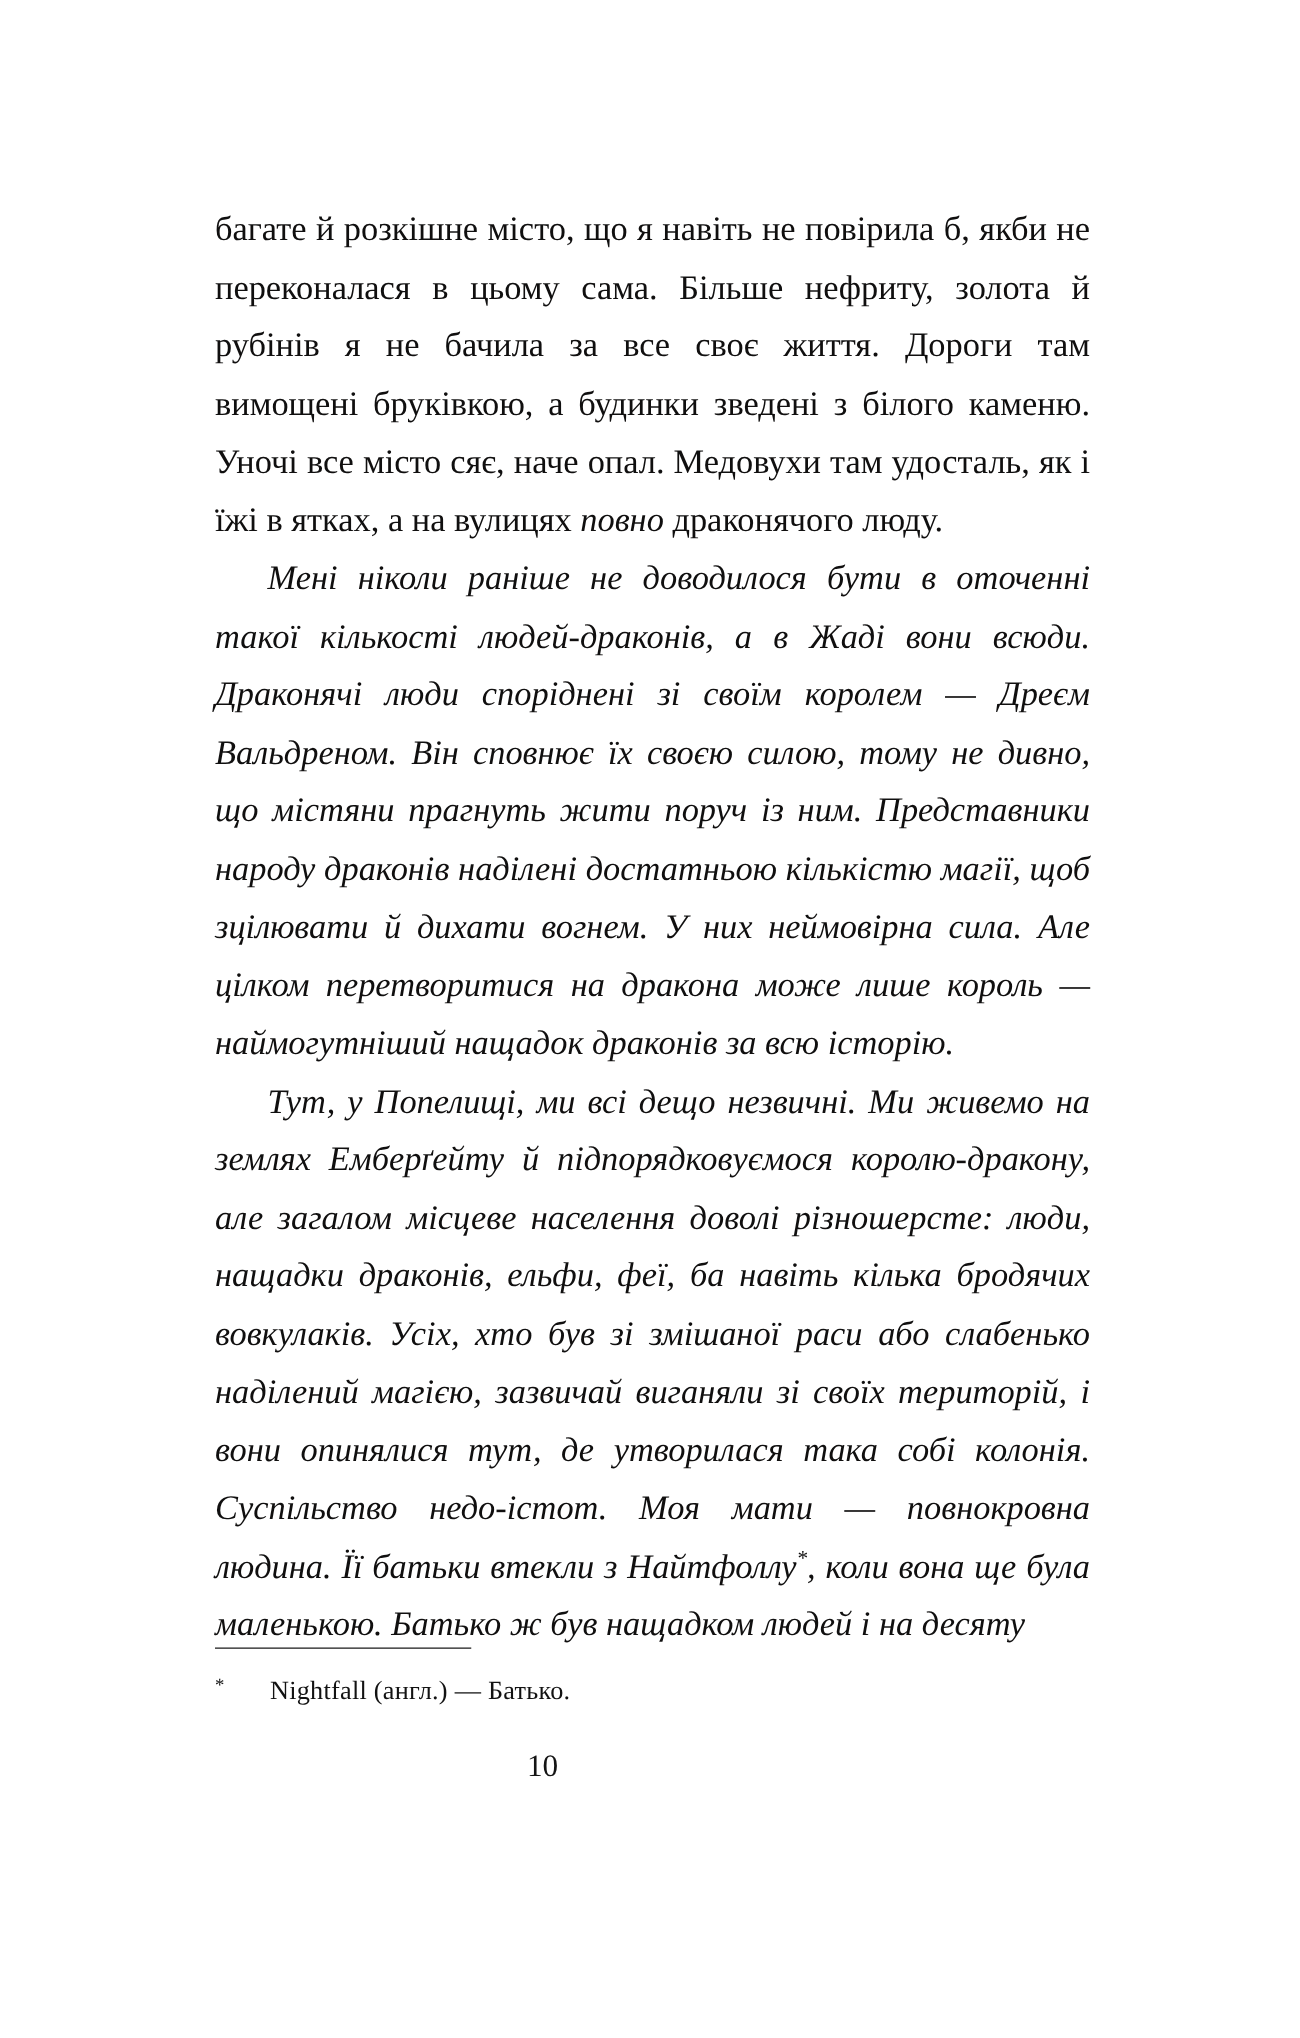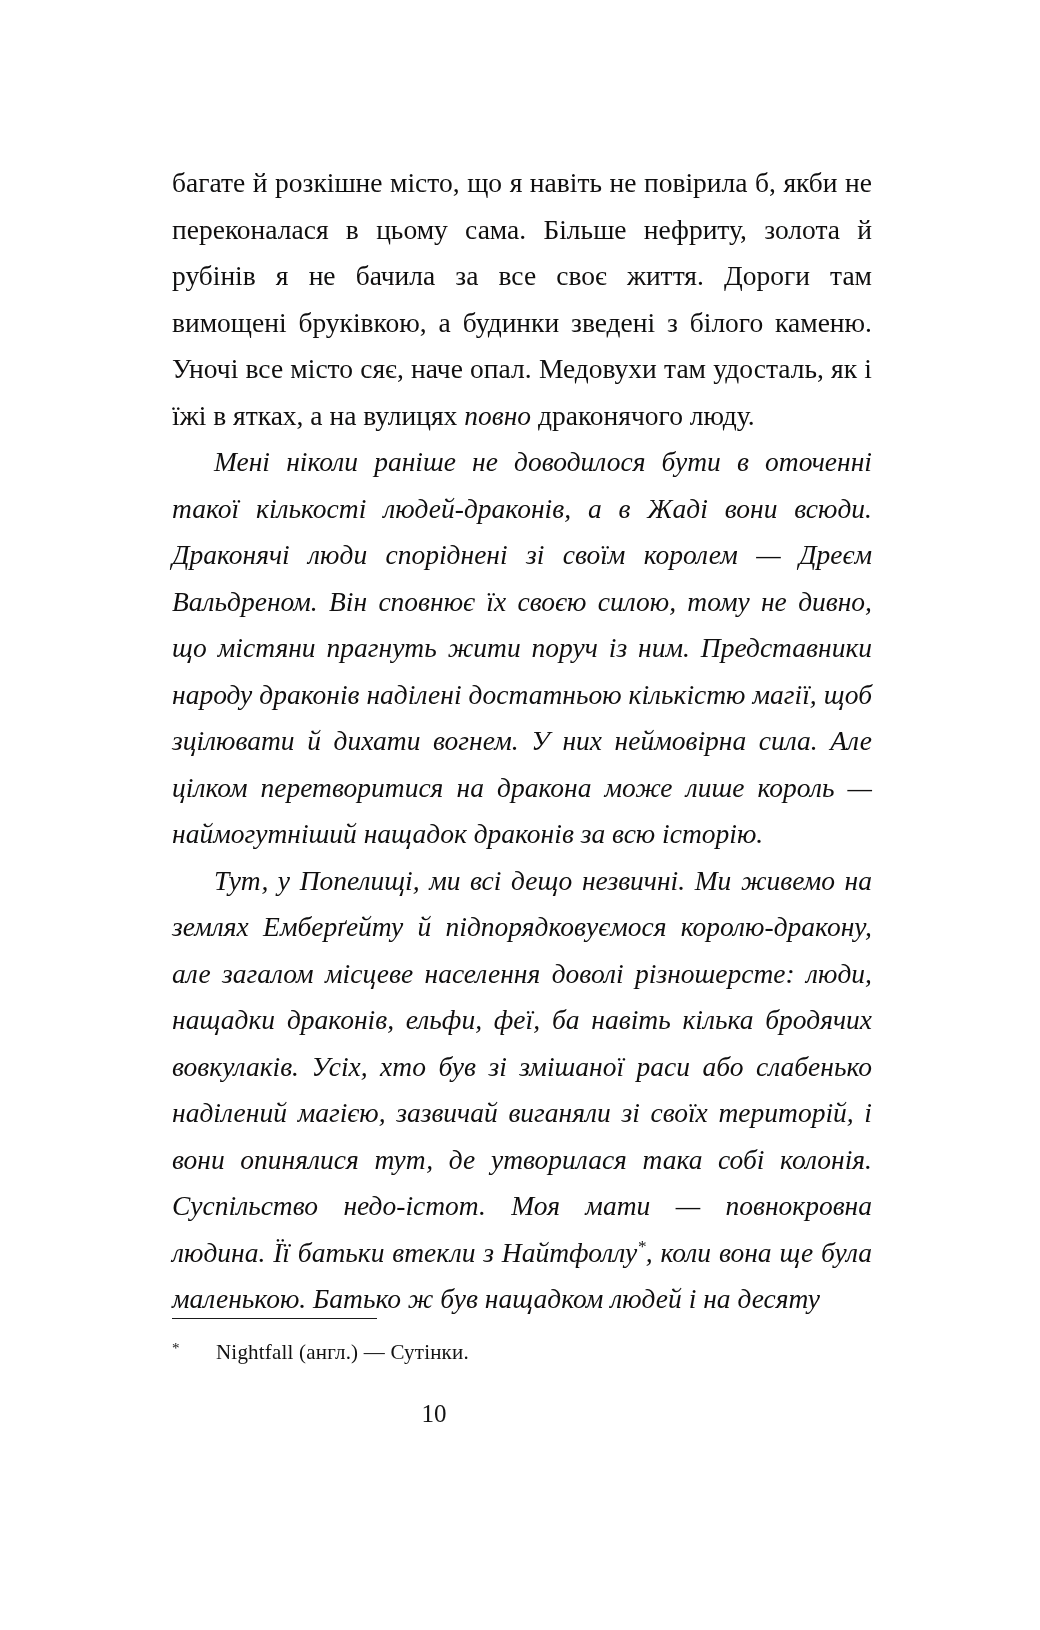--- a/index.html
+++ b/index.html
@@ -116,19 +116,19 @@
     <p class="para indent">Мені ніколи раніше не доводилося бути в оточенні такої кількості людей-драконів, а в Жаді вони всюди. Драконячі люди споріднені зі своїм королем — Дреєм Вальдреном. Він сповнює їх своєю силою, тому не дивно, що містяни прагнуть жити поруч із ним. Представники народу драконів наділені достатньою кількістю магії, щоб зцілювати й дихати вогнем. У них неймовірна сила. Але цілком перетворитися на дракона може лише король — наймогутніший нащадок драконів за всю історію.</p>
 
     <p class="para indent"><span>Тут, у Попелищі, ми всі дещо незвичні. Ми живемо на землях Емберґейту й підпорядковуємося королю-дракону, але загалом місцеве населення доволі різношерсте: люди, нащадки драконів, ельфи, феї, ба навіть кілька бродячих вовкулаків. Усіх, хто був зі змішаної раси або слабенько наділений магією, зазвичай виганяли зі своїх територій, і вони опинялися тут, де утворилася така собі колонія. Суспільство недо-істот. Моя мати — повнокровна людина. Її батьки втекли з Найтфоллу</span><sup class="footnote-marker">*</sup><span>, коли вона ще була маленькою. Батько ж був нащадком людей і на десяту</span></p>
 
   </div>
 
   <div class="footnote-zone">
     <div class="footnote-rule"></div>
     <div class="footnote-row">
       <span class="footnote-star">*</span>
-      <span class="footnote-text">Nightfall (англ.) — Сутінки.</span>
+      <span class="footnote-text">Nightfall (англ.) — Батько.</span>
     </div>
   </div>
 
   <div class="page-number">10</div>
 
 </div>
 
 </body></html>

